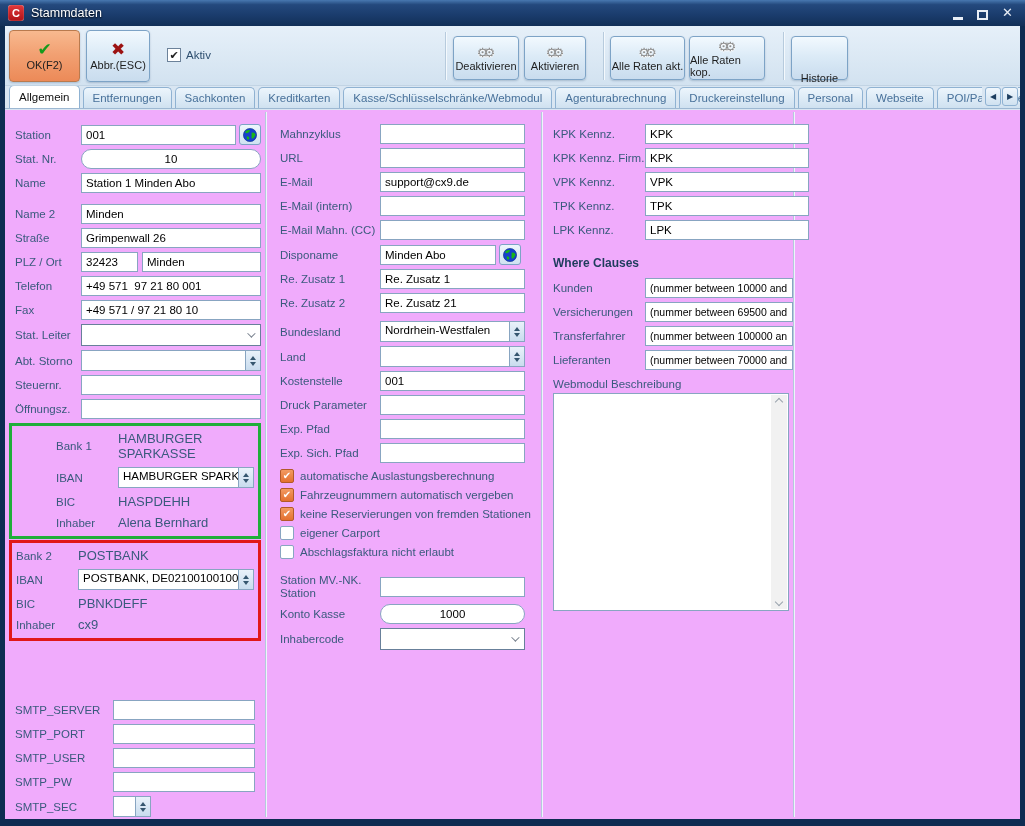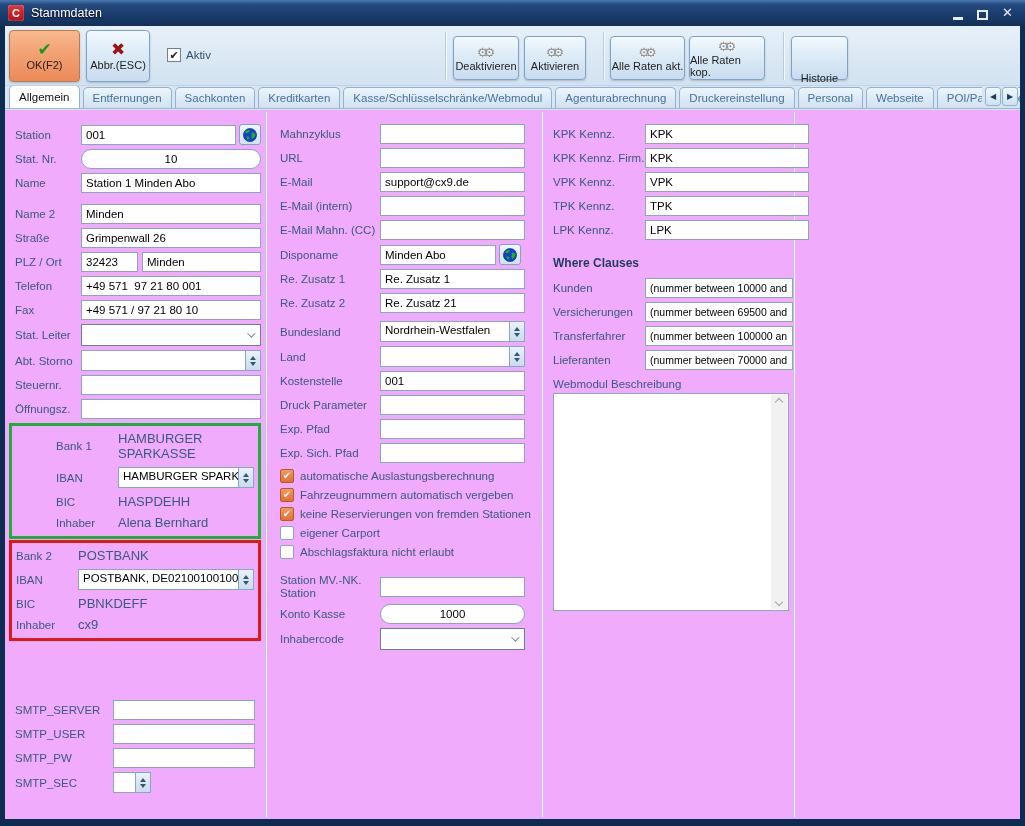--- a/index.html
+++ b/index.html
@@ -327,20 +327,24 @@
             <span class="static-val">cx9</span>
           </div>
         </div>
 
         <div class="smtp">
           <div class="row gap60">
             <span class="lbl">SMTP_SERVER</span>
             <input class="txt w142" value="" style="">
           </div>
           <div class="row">
+            <span class="lbl">SMTP_PORT</span>
+            <input class="txt w142" value="" style="">
+          </div>
+          <div class="row">
             <span class="lbl">SMTP_USER</span>
             <input class="txt w142" value="" style="">
           </div>
           <div class="row">
             <span class="lbl">SMTP_PW</span>
             <input class="txt w142" value="" style="">
           </div>
           <div class="row">
             <span class="lbl">SMTP_SEC</span>
             <span class="spinfield w38">

